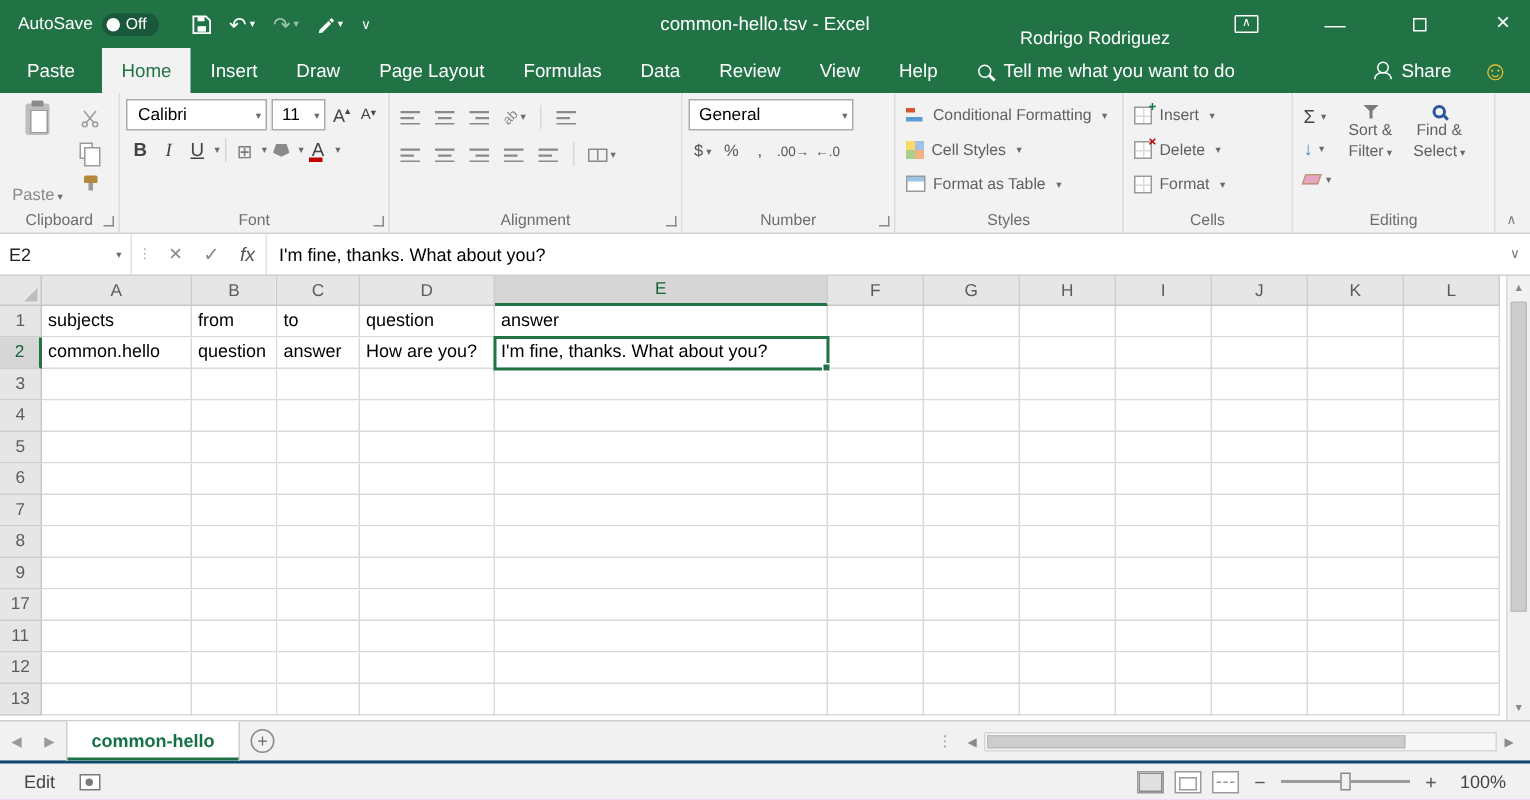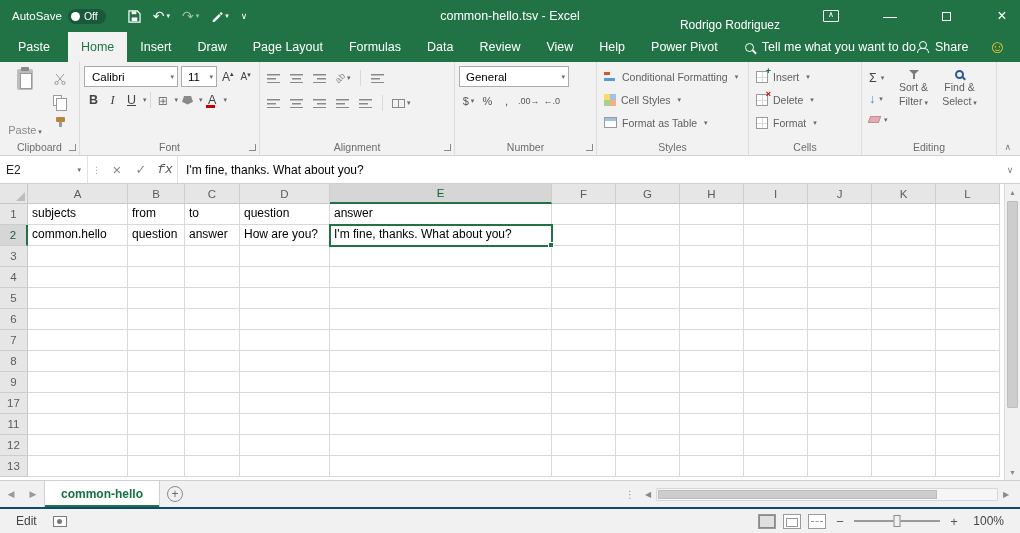--- a/index.html
+++ b/index.html
@@ -125,21 +125,21 @@
   .fs-mag { width:9px; height:9px; border:2px solid #2b579a; border-radius:50%; position:relative; margin-bottom:1px; }
   .fs-mag::after { content:""; position:absolute; width:5px; height:2px; background:#2b579a; bottom:-2px; right:-4px; transform:rotate(45deg); }
   .ribbon-collapse { position:absolute; right:9px; bottom:3px; color:#7a7a7a; font-size:9px; }
 
   
   .formula-bar { height:28px; background:#fff; border-bottom:1px solid #cfcfcf; display:flex; align-items:stretch; flex:0 0 28px; }
   .name-box { width:88px; display:flex; align-items:center; padding:0 6px; font-size:12px; color:#222; border-right:1px solid #e1e1e1; }
   .name-box .dd { margin-left:auto; font-size:7px; color:#6a6a6a; }
   .fb-dots { display:flex; align-items:center; color:#b0b0b0; font-size:9px; padding:0 4px; }
   .fb-btn { width:24px; display:flex; align-items:center; justify-content:center; color:#8a8a8a; font-size:13px; }
-  .fx { font-style:italic; font-family:Liberation Mono, monospace; color:#555; }
+  .fx { font-style:italic; font-family:Liberation Sans, sans-serif; color:#555; }
   .fb-content { flex:1; display:flex; align-items:center; padding:0 8px; font-size:12px; color:#000; border-left:1px solid #e1e1e1; white-space:nowrap; overflow:hidden; }
   .fb-expand { width:20px; display:flex; align-items:center; justify-content:center; color:#777; font-size:9px; }
 
   
   .grid-region { flex:1; display:flex; overflow:hidden; background:#fff; }
   .grid-main { flex:1; overflow:hidden; }
   .col-header-row { display:flex; height:20px; }
   .corner { width:28px; flex:0 0 28px; border-right:1px solid #c8c8c8; border-bottom:1px solid #c8c8c8; background:#e6e6e6; position:relative; }
   .corner::after { content:""; position:absolute; right:2px; bottom:2px; border-left:9px solid transparent; border-bottom:9px solid #bdbdbd; }
   .col-h { display:flex; align-items:center; justify-content:center; font-size:11.5px; color:#5c5c5c; border-right:1px solid #cdcdcd; border-bottom:1px solid #c8c8c8; background:#e6e6e6; }
@@ -248,21 +248,20 @@
     <div id="tab-strip">
         <div class="rtab active">Home</div>
         <div class="rtab">Insert</div>
         <div class="rtab">Draw</div>
         <div class="rtab">Page Layout</div>
         <div class="rtab">Formulas</div>
         <div class="rtab">Data</div>
         <div class="rtab">Review</div>
         <div class="rtab">View</div>
         <div class="rtab">Help</div>
-        <div class="rtab">Power Pivot</div>
       </div>
     <div class="tellme">
       <span class="mag"></span>
       <span>Tell me what you want to do</span>
     </div>
     <div class="share">
       <span class="person"></span>
       <span>Share</span>
     </div>
     <div class="smiley">

